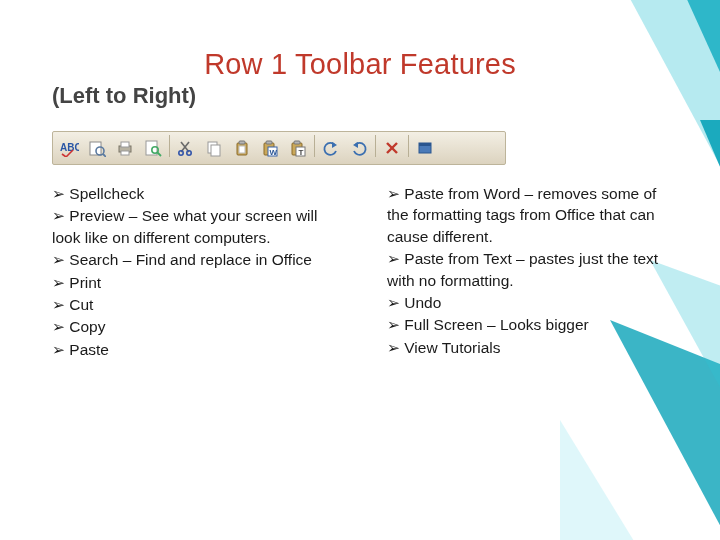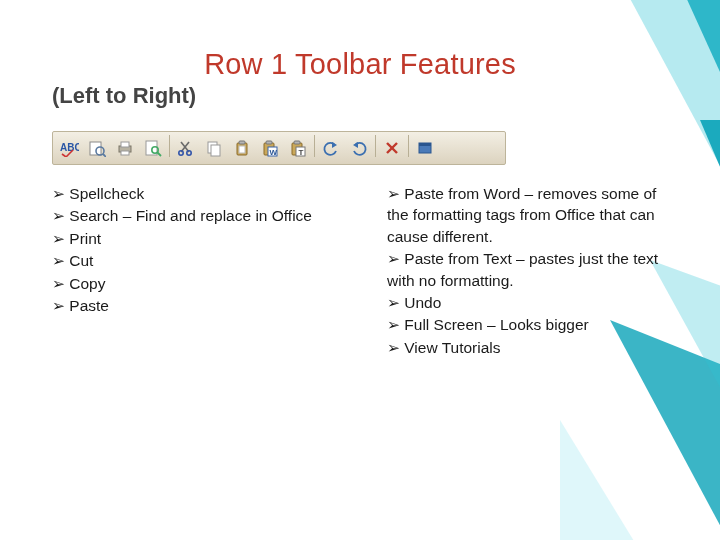--- a/index.html
+++ b/index.html
@@ -125,20 +125,21 @@
         <svg width="18" height="18">
           <rect x="3" y="4" width="12" height="10" fill="#4a7ab8" stroke="#2a568f"></rect>
           <rect x="3" y="4" width="12" height="3" fill="#2a568f"></rect>
         </svg>
       </div>
   </div>
 
   <div class="columns">
     <div class="col" id="col-left">
         <span class="item">➢ Spellcheck</span>
+        <span class="item">➢ Preview – See what your screen will look like on different computers.</span>
         <span class="item">➢ Search – Find and replace in Office</span>
         <span class="item">➢ Print</span>
         <span class="item">➢ Cut</span>
         <span class="item">➢ Copy</span>
         <span class="item">➢ Paste</span>
       </div>
     <div class="col" id="col-right">
         <span class="item">➢ Paste from Word – removes some of the formatting tags from Office that can cause different.</span>
         <span class="item">➢ Paste from Text – pastes just the text with no formatting.</span>
         <span class="item">➢ Undo</span>

